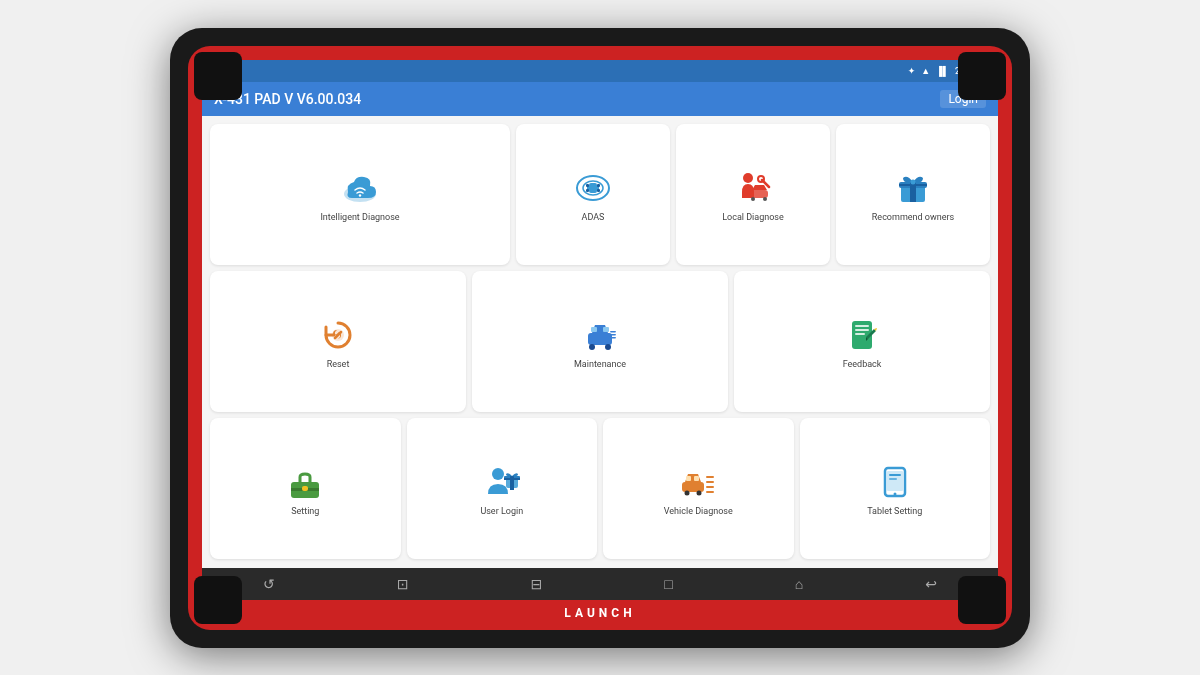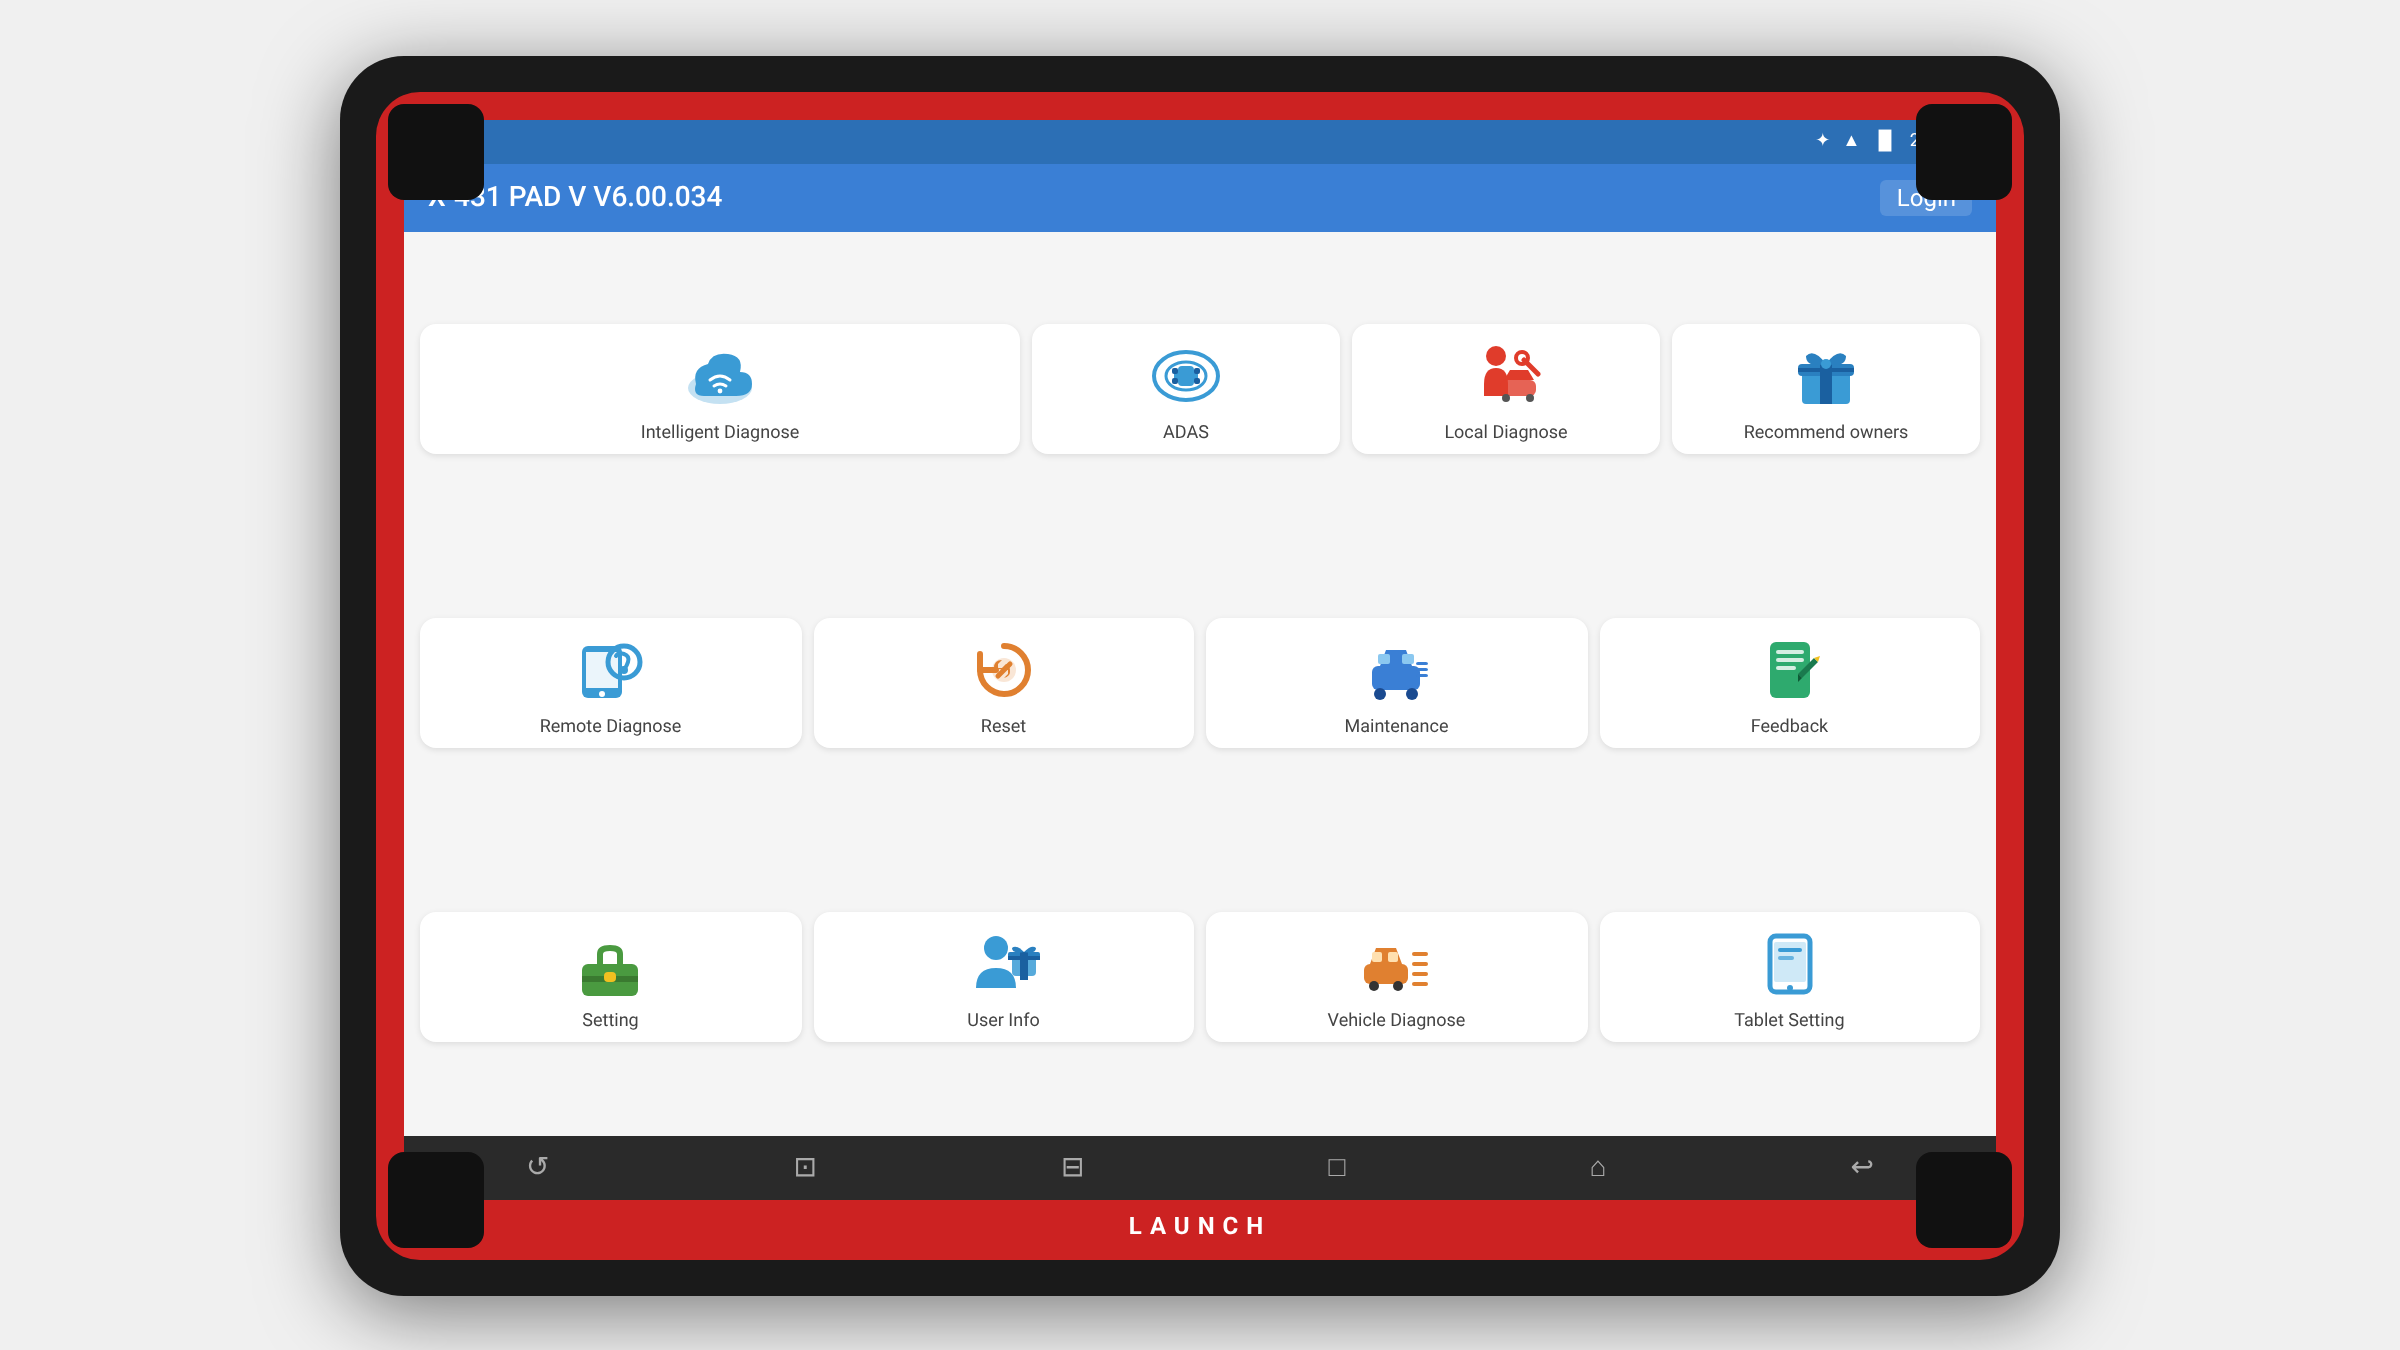--- a/index.html
+++ b/index.html
@@ -121,21 +121,20 @@
       flex-direction: column;
       gap: 6px;
       overflow: hidden;
     }
 
     
     .app-row {
       display: flex;
       gap: 6px;
       flex: 1;
-      align-items: center;
     }
 
     .app-tile {
       flex: 1;
       background: #fff;
       border-radius: 8px;
       display: flex;
       flex-direction: column;
       align-items: center;
       justify-content: center;
@@ -298,35 +297,20 @@
                 <circle cx="18" cy="12" r="2.5" fill="#3a9bd5"></circle>
               </svg>
             </div>
             <span class="tile-label">Recommend owners</span>
           </div>
         </div>
 
         <div class="app-row">
 
 
-          <div class="app-tile">
-            <div class="tile-icon">
-              <svg width="36" height="36" viewBox="0 0 36 36">
-
-                <rect x="4" y="6" width="20" height="26" rx="3" fill="#3a9bd5"></rect>
-                <rect x="6" y="9" width="16" height="18" fill="#fff" opacity="0.9"></rect>
-                <circle cx="14" cy="30" r="1.5" fill="#fff"></circle>
-
-                <circle cx="25" cy="14" r="8" fill="none" stroke="#3a9bd5" stroke-width="2.5"></circle>
-                <path d="M21,11 Q22,9 25,10 Q28,11 27,14 Q26,17 25,17" fill="none" stroke="#3a9bd5" stroke-width="2" stroke-linecap="round"></path>
-                <circle cx="25" cy="18" r="2" fill="#3a9bd5"></circle>
-              </svg>
-            </div>
-            <span class="tile-label">Remote Diagnose</span>
-          </div>
 
           <div class="app-tile">
             <div class="tile-icon">
               <svg width="36" height="36" viewBox="0 0 36 36">
 
                 <path d="M18,6 A12,12 0 1,1 6,18" fill="none" stroke="#e08030" stroke-width="3" stroke-linecap="round"></path>
                 <path d="M6,10 L6,18 L14,18" fill="none" stroke="#e08030" stroke-width="3" stroke-linecap="round" stroke-linejoin="round"></path>
 
                 <circle cx="18" cy="18" r="6" fill="#e08030" opacity="0.2"></circle>
                 <path d="M15,21 L21,15" stroke="#e08030" stroke-width="2.5" stroke-linecap="round"></path>
@@ -400,21 +384,21 @@
 
                 <rect x="22" y="14" width="12" height="10" rx="2" fill="#3a9bd5" opacity="0.85"></rect>
                 <rect x="20" y="12" width="16" height="4" rx="1" fill="#2a80c0"></rect>
                 <rect x="26" y="12" width="4" height="14" fill="#1a60a0"></rect>
                 <rect x="20" y="14" width="16" height="2" fill="#1a60a0"></rect>
 
                 <path d="M28,12 Q24,8 22,10 Q22,13 28,12Z" fill="#2a80c0"></path>
                 <path d="M28,12 Q32,8 34,10 Q34,13 28,12Z" fill="#2a80c0"></path>
               </svg>
             </div>
-            <span class="tile-label">User Info</span>
+            <span class="tile-label">User Login</span>
           </div>
 
           <div class="app-tile">
             <div class="tile-icon">
               <svg width="36" height="36" viewBox="0 0 36 36">
 
                 <rect x="2" y="18" width="22" height="10" rx="3" fill="#e08030"></rect>
                 <path d="M5,18 L8,10 L18,10 L21,18" fill="#e08030"></path>
                 <rect x="6" y="12" width="5" height="5" rx="1" fill="#ffe0b0"></rect>
                 <rect x="14" y="12" width="5" height="5" rx="1" fill="#ffe0b0"></rect>

